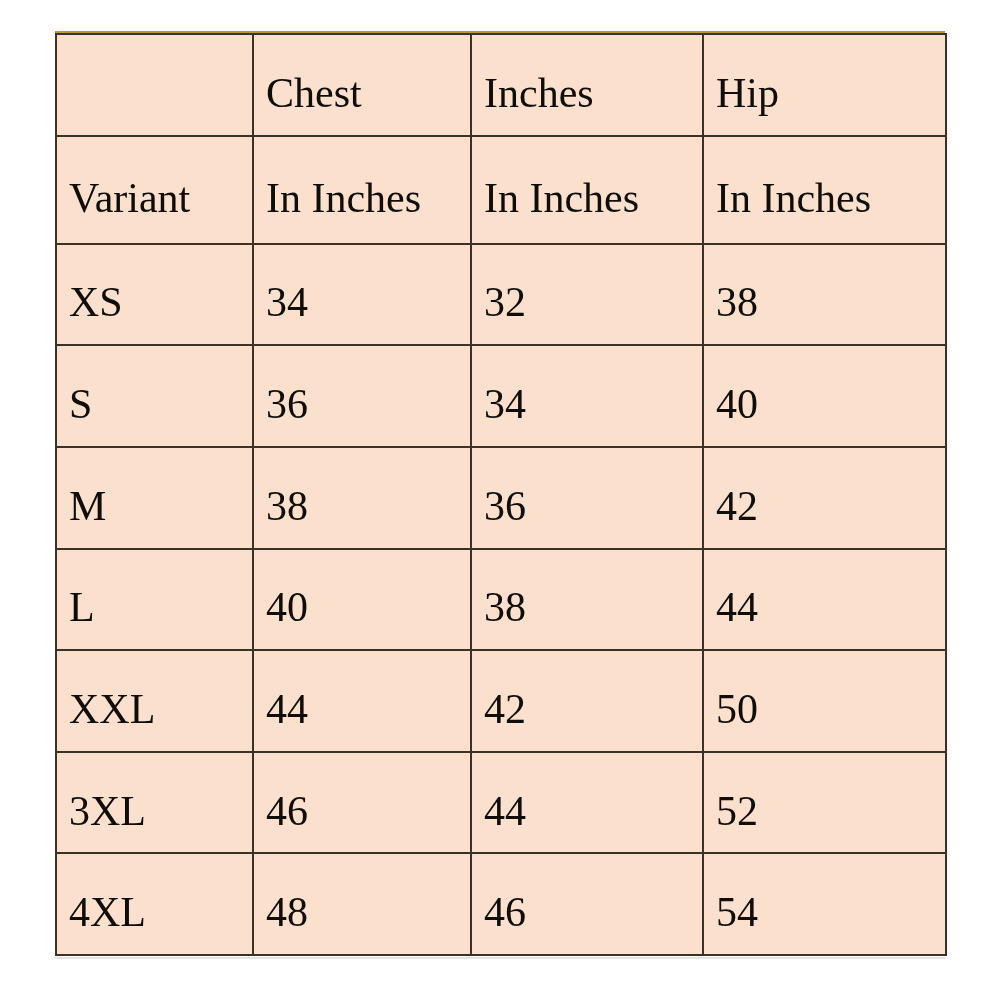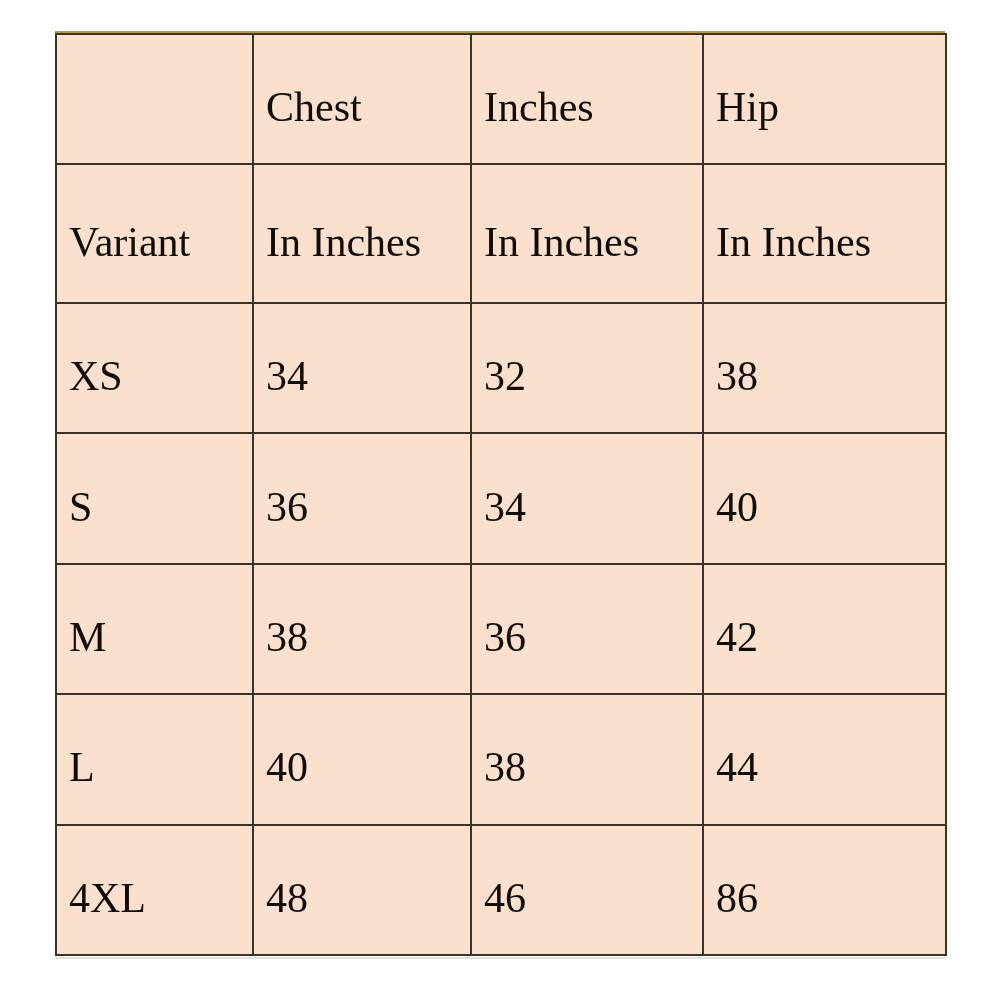--- a/index.html
+++ b/index.html
@@ -121,24 +121,36 @@
           <td class="tint"><span class="cell-text">36</span></td>
           <td class="tint"><span class="cell-text">42</span></td>
         </tr>
         <tr class="data">
           <td class="tint"><span class="cell-text">L</span></td>
           <td class="tint"><span class="cell-text">40</span></td>
           <td class="tint"><span class="cell-text">38</span></td>
           <td class="tint"><span class="cell-text">44</span></td>
         </tr>
         <tr class="data">
+          <td class="tint"><span class="cell-text">XXL</span></td>
+          <td class="tint"><span class="cell-text">44</span></td>
+          <td class="tint"><span class="cell-text">42</span></td>
+          <td class="tint"><span class="cell-text">50</span></td>
+        </tr>
+        <tr class="data">
+          <td class="tint"><span class="cell-text">3XL</span></td>
+          <td class="light"><span class="cell-text">46</span></td>
+          <td class="light"><span class="cell-text">44</span></td>
+          <td class="light"><span class="cell-text">52</span></td>
+        </tr>
+        <tr class="data">
           <td class="tint"><span class="cell-text">4XL</span></td>
           <td class="tint"><span class="cell-text">48</span></td>
           <td class="tint"><span class="cell-text">46</span></td>
-          <td class="tint"><span class="cell-text">86</span></td>
+          <td class="tint"><span class="cell-text">54</span></td>
         </tr>
       </tbody>
     </table>
   </div>
 
   <div id="bottom-rule"></div>
 
 </div>
 
 </body></html>

